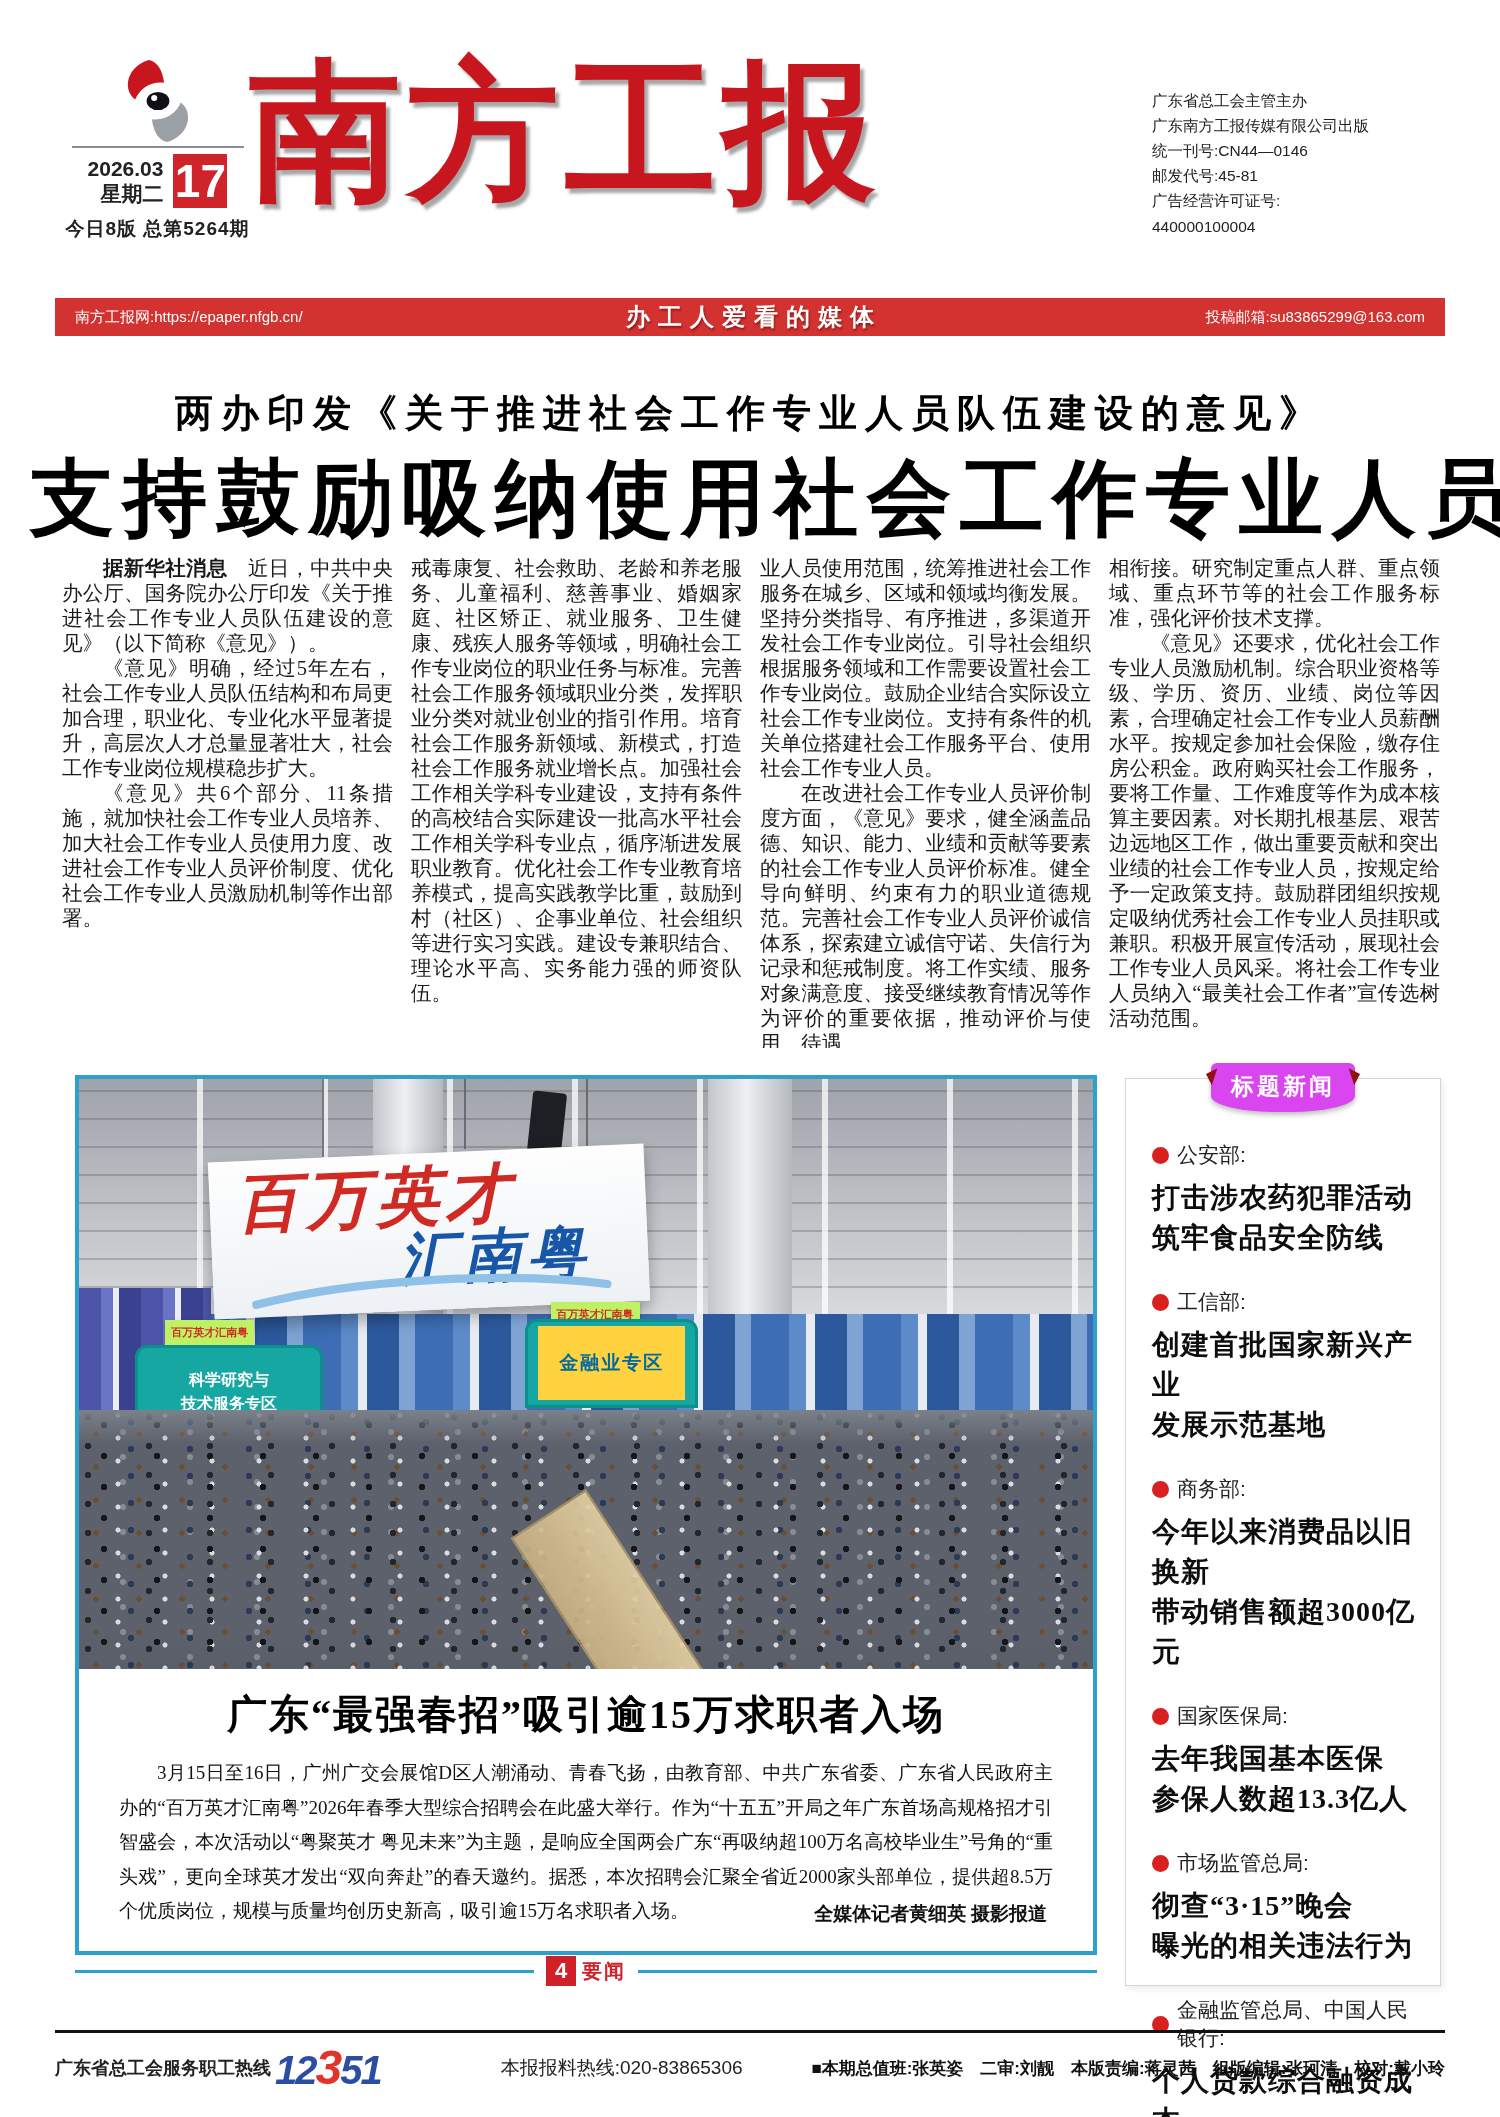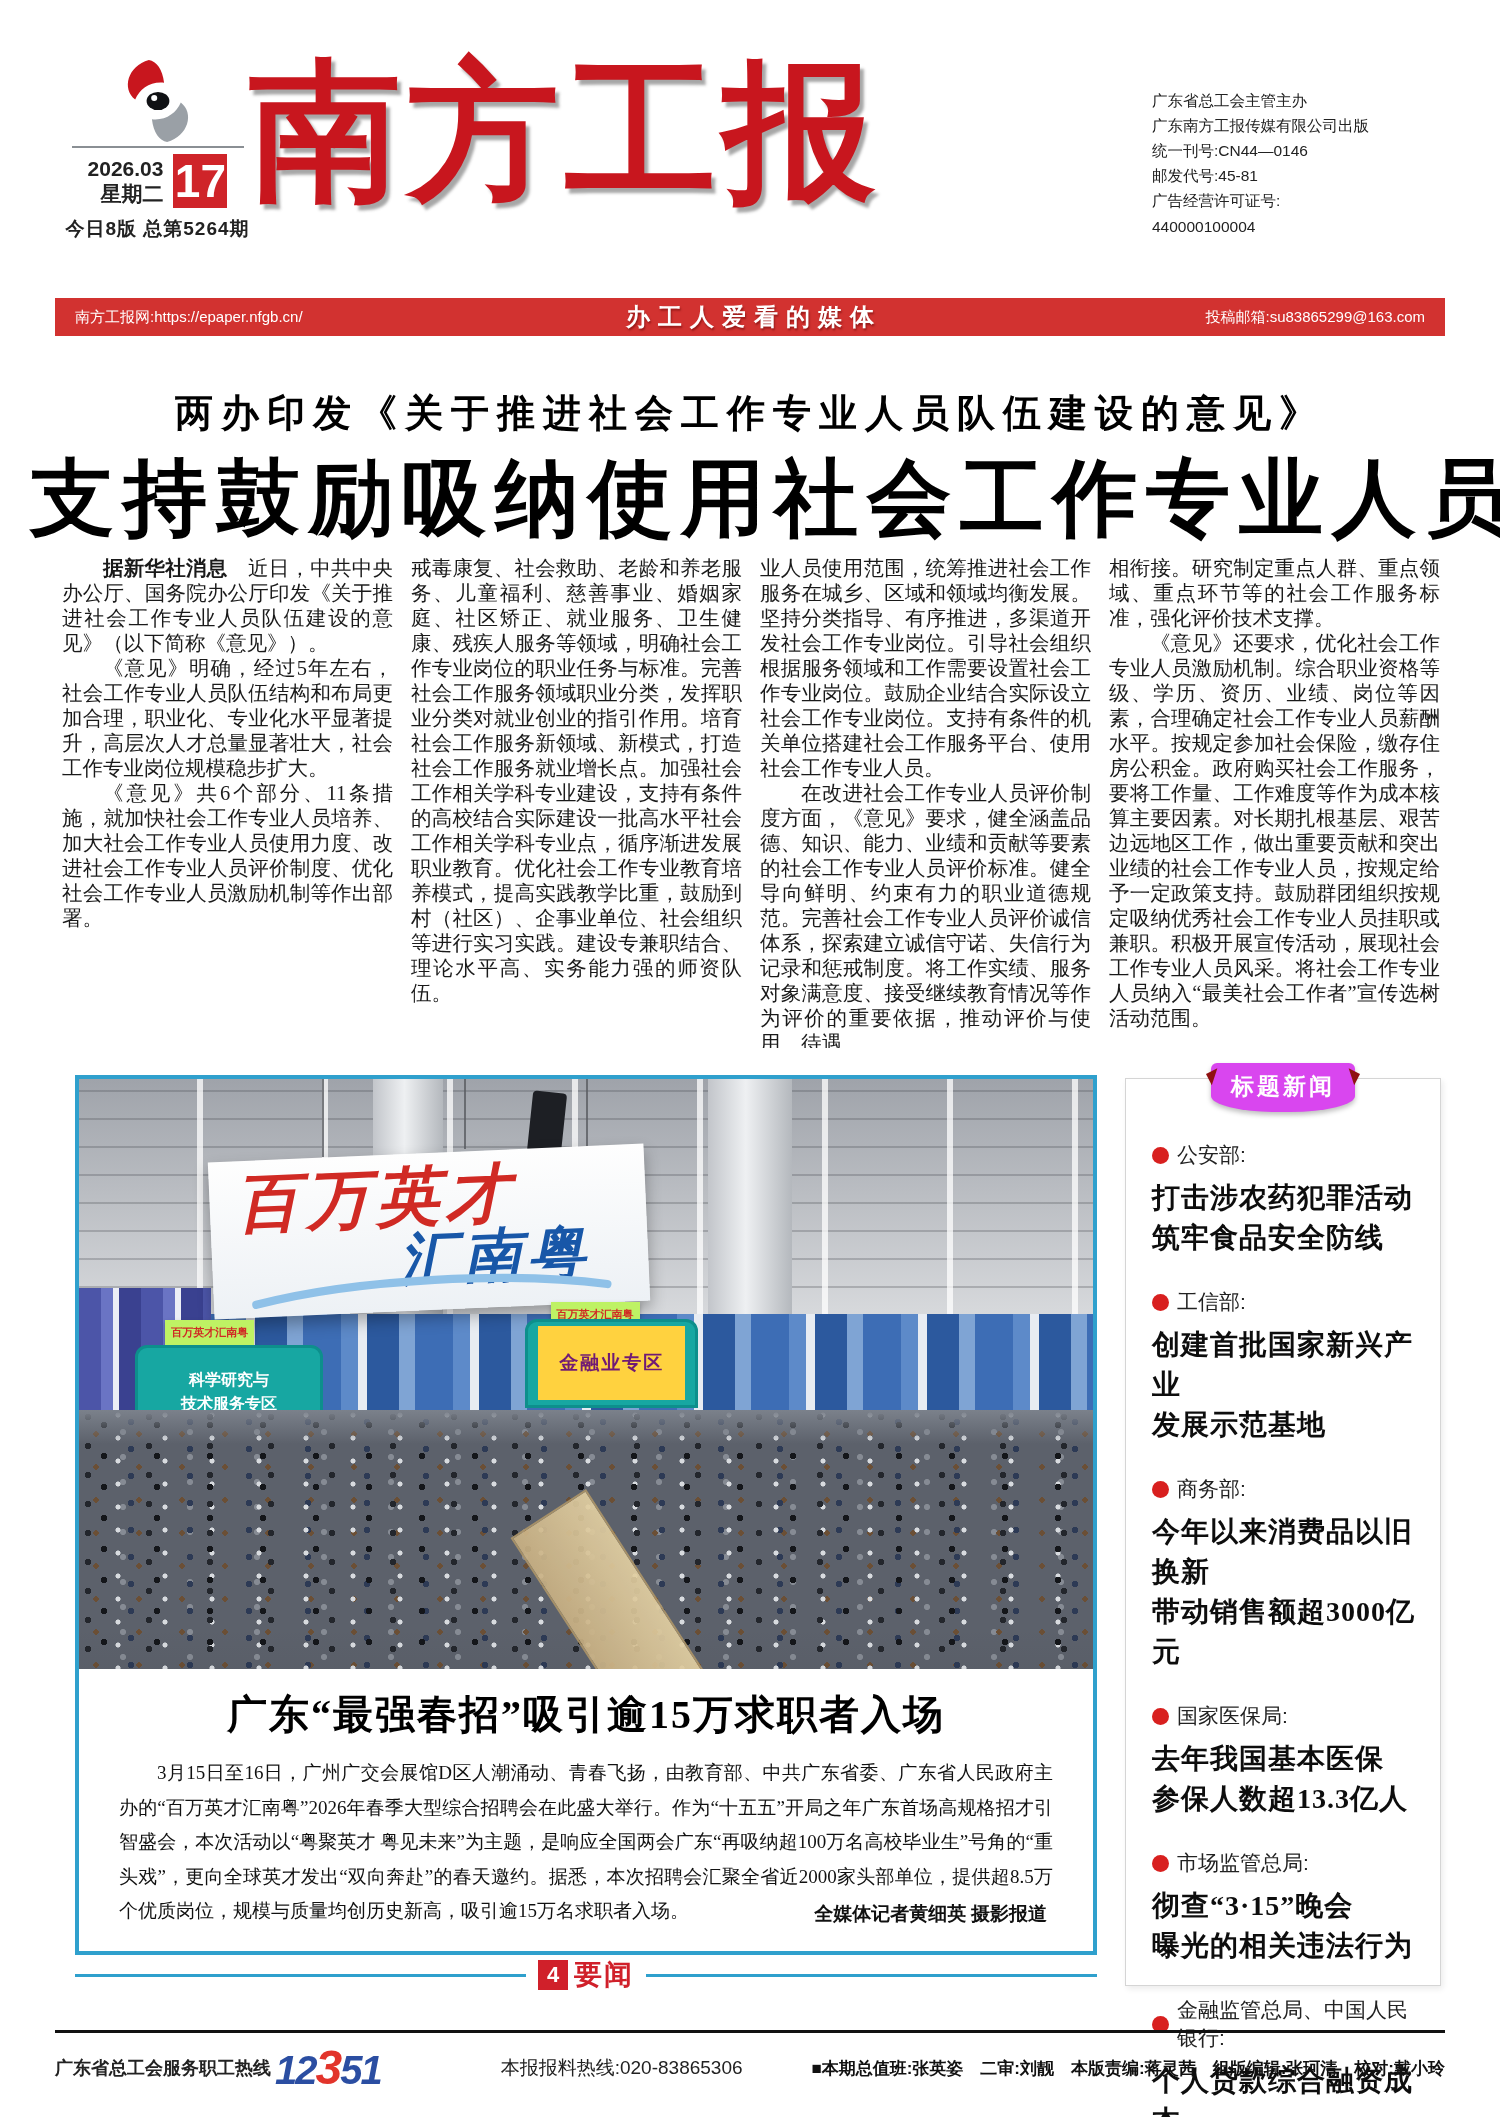--- a/index.html
+++ b/index.html
@@ -55,21 +55,21 @@
   .cable{position:absolute;top:0;width:2px;background:rgba(90,92,98,.8);}
   .banner-big{position:absolute;left:13%;top:8.5%;width:43%;height:18%;background:linear-gradient(180deg,#fefefe,#edf1f5);
     transform:rotate(-2.5deg);box-shadow:0 8px 16px rgba(0,0,0,.3);padding:10px 26px;box-sizing:border-box;}
   .banner-big .l1{font-size:64px;font-weight:900;font-style:italic;color:#d02a24;letter-spacing:6px;line-height:1.05;}
   .banner-big .l2{font-size:58px;font-weight:900;font-style:italic;color:#1857a8;letter-spacing:6px;line-height:1.0;margin-left:42%;}
   .banner-big svg{position:absolute;left:8%;bottom:4%;}
   .arch{position:absolute;color:#fff;text-align:center;font-family:"Liberation Sans",sans-serif;font-weight:bold;
         display:flex;flex-direction:column;justify-content:center;border-radius:12px 12px 0 0;}
   .arch.left{left:5.5%;top:30.5%;width:18%;height:10%;background:#17a7a2;border:3px solid #0d8f8c;font-size:16px;line-height:1.5;}
   .arch.right{left:44%;top:27.5%;width:16.5%;height:9.5%;background:#17a7a2;border:3px solid #0d8f8c;}
-  .arch.right .sign{margin:6px 10px;background:#ffd23f;color:#701a75;font-size:19px;font-weight:bold;padding:24px 0;letter-spacing:2px;}
+  .arch.right .sign{margin:6px 10px;background:#ffd23f;color:#0369a1;font-size:19px;font-weight:bold;padding:24px 0;letter-spacing:2px;}
   .small-sign{position:absolute;background:#bef264;color:#d02a24;font-size:11px;font-weight:bold;
               font-family:"Liberation Sans",sans-serif;padding:5px 6px;white-space:nowrap;box-shadow:0 2px 4px rgba(0,0,0,.25);}
   .crowd{position:absolute;left:0;right:0;top:38%;bottom:0;background-color:#5c616b;
     background-image:
       radial-gradient(circle 3.2px at 9px 7px,#23262c 96%,transparent),
       radial-gradient(circle 3.2px at 25px 15px,#14161a 96%,transparent),
       radial-gradient(circle 2.6px at 39px 5px,#d8dbdf 96%,transparent),
       radial-gradient(circle 3.4px at 52px 12px,#2d3a55 96%,transparent),
       radial-gradient(circle 2.8px at 17px 24px,#6b4f35 96%,transparent),
       radial-gradient(circle 3px at 44px 22px,#868b94 96%,transparent);
@@ -79,21 +79,21 @@
   .walkway{position:absolute;left:50%;top:47%;width:54%;height:86px;background:linear-gradient(#e2cfa2,#c9b184);
            border:2px solid #ac9468;transform:rotate(57deg);transform-origin:left top;opacity:.92;}
   .caption{position:absolute;left:0;right:0;bottom:0;background:#fff;padding:18px 40px 22px;box-sizing:border-box;}
   .cap-head{text-align:center;font-size:40px;font-weight:900;letter-spacing:2px;color:#000;margin:0 0 14px;}
   .cap-body{font-size:19px;line-height:1.82;text-align:justify;text-indent:2em;margin:0;color:#111;}
   .cap-credit{position:absolute;right:46px;bottom:24px;font-weight:bold;font-size:19px;background:#fff;padding-left:10px;text-align:center;}
 
   .badge-row{left:75px;top:1956px;width:1022px;display:flex;align-items:center;font-family:"Liberation Sans",sans-serif;}
   .badge-row .line{flex:1;height:3px;background:#2fa0cd;}
   .badge-num{width:30px;height:30px;background:#d0202a;color:#fff;font-weight:bold;font-size:22px;line-height:30px;text-align:center;margin:0 6px 0 12px;}
-  .badge-label{color:#d0202a;font-weight:bold;font-size:28px;margin-right:12px;letter-spacing:2px;}
+  .badge-label{color:#d0202a;font-weight:bold;font-size:20px;margin-right:12px;letter-spacing:2px;}
 
   
   .sidebar{left:1125px;top:1078px;width:316px;height:908px;background:#fff;border:1px solid #d5d5d5;
            box-sizing:border-box;padding:62px 22px 0 26px;box-shadow:2px 3px 6px rgba(0,0,0,.08);}
   .ribbon{position:absolute;left:50%;top:-16px;transform:translateX(-50%);background:#d946ef;color:#fff;
           font-family:"Liberation Sans",sans-serif;font-size:23px;font-weight:bold;letter-spacing:3px;
           padding:8px 20px 10px;border-radius:6px 6px 45% 45%/6px 6px 16px 16px;box-shadow:0 3px 5px rgba(0,0,0,.25);}
   .ribbon::before,.ribbon::after{content:'';position:absolute;top:2px;border:9px solid transparent;}
   .ribbon::before{left:-14px;border-right-color:#8f1111;transform:rotate(18deg);}
   .ribbon::after{right:-14px;border-left-color:#8f1111;transform:rotate(-18deg);}

